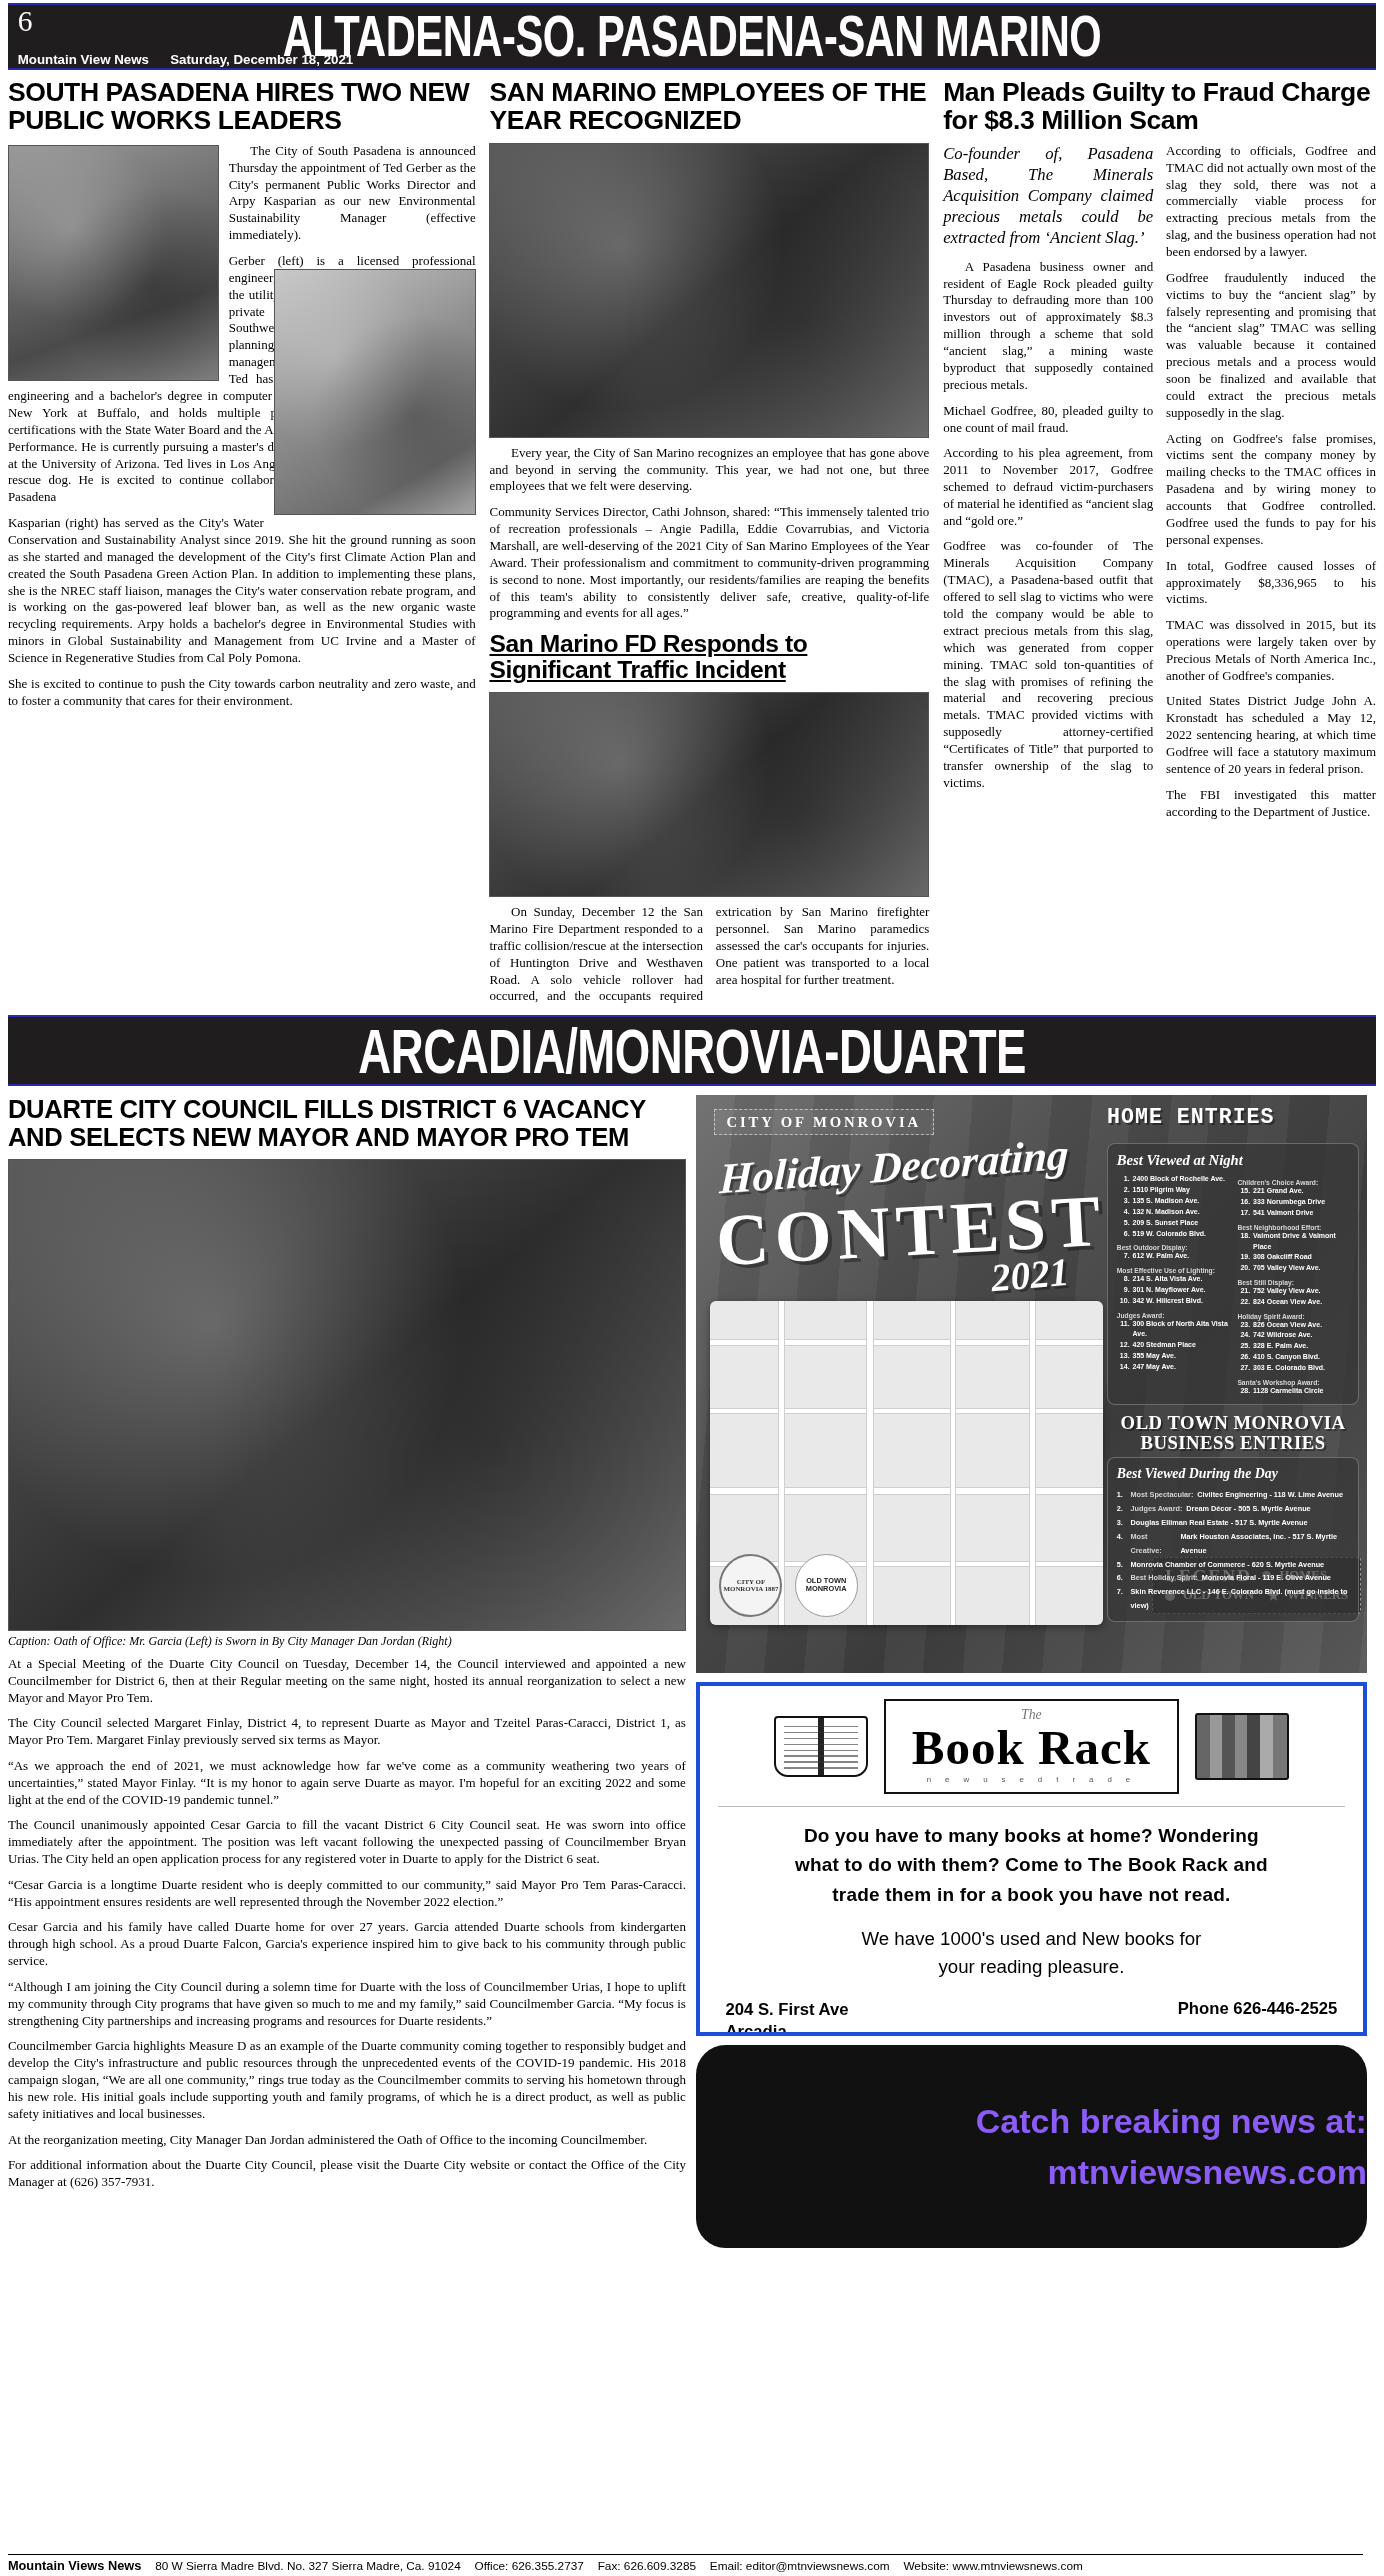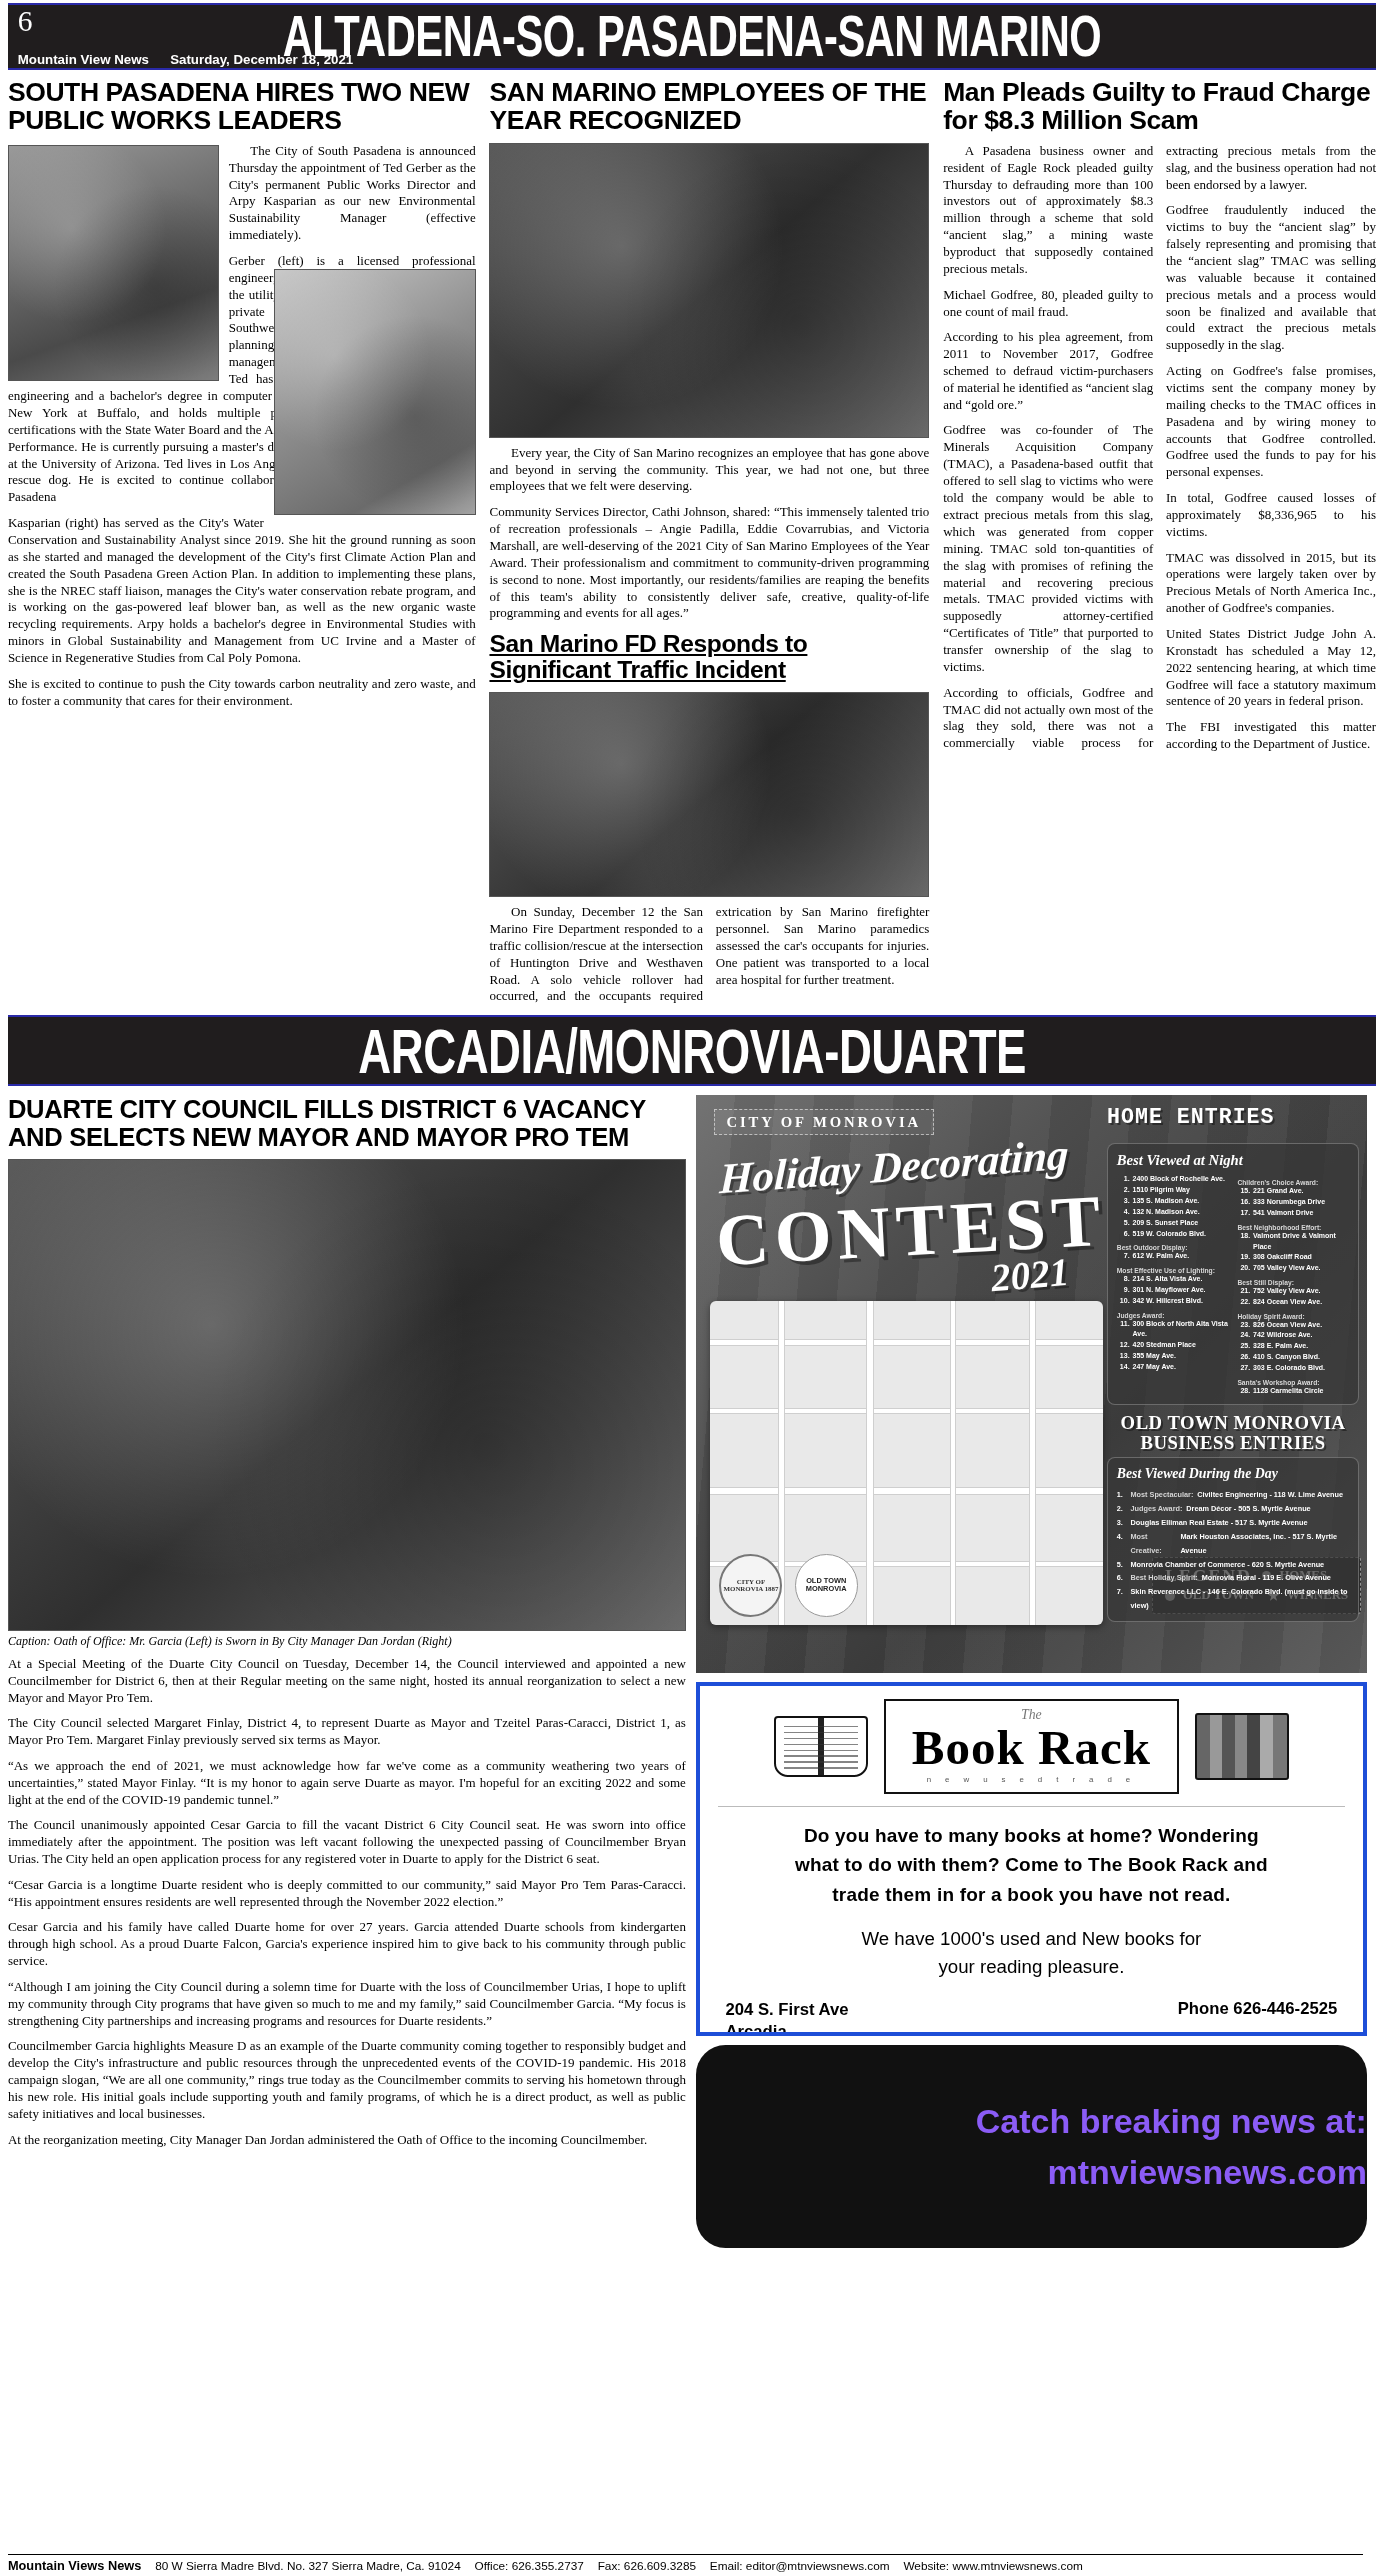--- a/index.html
+++ b/index.html
@@ -352,20 +352,21 @@
       <h2 class="hl small" style="margin-top:3.9px;text-decoration:underline;">San Marino FD Responds to Significant Traffic Incident</h2>
       <div class="photo photo-full dark" style="height:205px;"></div>
       <div class="bt twocol" style="margin-top:6.9px;">
         <p class="ind">On Sunday, December 12 the San Marino Fire Department responded to a traffic collision/rescue at the intersection of Huntington Drive and Westhaven Road. A solo vehicle rollover had occurred, and the occupants required extrication by San Marino firefighter personnel. San Marino paramedics assessed the car's occupants for injuries. One patient was transported to a local area hospital for further treatment.</p>
       </div>
     </div>
 
     <div class="col col-c">
       <h2 class="hl">Man Pleads Guilty to Fraud Charge for $8.3 Million Scam</h2>
       <div class="twocol">
+        <div class="pullquote">Co-founder of, Pasadena Based, The Minerals Acquisition Company claimed precious metals could be extracted from ‘Ancient Slag.’</div>
         <div class="bt">
           <p class="ind">A Pasadena business owner and resident of Eagle Rock pleaded guilty Thursday to defrauding more than 100 investors out of approximately $8.3 million through a scheme that sold “ancient slag,” a mining waste byproduct that supposedly contained precious metals.</p>
           <p>Michael Godfree, 80, pleaded guilty to one count of mail fraud.</p>
           <p>According to his plea agreement, from 2011 to November 2017, Godfree schemed to defraud victim-purchasers of material he identified as “ancient slag and “gold ore.”</p>
           <p>Godfree was co-founder of The Minerals Acquisition Company (TMAC), a Pasadena-based outfit that offered to sell slag to victims who were told the company would be able to extract precious metals from this slag, which was generated from copper mining. TMAC sold ton-quantities of the slag with promises of refining the material and recovering precious metals. TMAC provided victims with supposedly attorney-certified “Certificates of Title” that purported to transfer ownership of the slag to victims.</p>
           <p>According to officials, Godfree and TMAC did not actually own most of the slag they sold, there was not a commercially viable process for extracting precious metals from the slag, and the business operation had not been endorsed by a lawyer.</p>
           <p>Godfree fraudulently induced the victims to buy the “ancient slag” by falsely representing and promising that the “ancient slag” TMAC was selling was valuable because it contained precious metals and a process would soon be finalized and available that could extract the precious metals supposedly in the slag.</p>
           <p>Acting on Godfree's false promises, victims sent the company money by mailing checks to the TMAC offices in Pasadena and by wiring money to accounts that Godfree controlled. Godfree used the funds to pay for his personal expenses.</p>
           <p>In total, Godfree caused losses of approximately $8,336,965 to his victims.</p>
           <p>TMAC was dissolved in 2015, but its operations were largely taken over by Precious Metals of North America Inc., another of Godfree's companies.</p>
@@ -389,20 +390,21 @@
       <div class="bt-d">
         <p>At a Special Meeting of the Duarte City Council on Tuesday, December 14, the Council interviewed and appointed a new Councilmember for District 6, then at their Regular meeting on the same night, hosted its annual reorganization to select a new Mayor and Mayor Pro Tem.</p>
         <p>The City Council selected Margaret Finlay, District 4, to represent Duarte as Mayor and Tzeitel Paras-Caracci, District 1, as Mayor Pro Tem. Margaret Finlay previously served six terms as Mayor.</p>
         <p>“As we approach the end of 2021, we must acknowledge how far we've come as a community weathering two years of uncertainties,” stated Mayor Finlay. “It is my honor to again serve Duarte as mayor. I'm hopeful for an exciting 2022 and some light at the end of the COVID-19 pandemic tunnel.”</p>
         <p>The Council unanimously appointed Cesar Garcia to fill the vacant District 6 City Council seat. He was sworn into office immediately after the appointment. The position was left vacant following the unexpected passing of Councilmember Bryan Urias. The City held an open application process for any registered voter in Duarte to apply for the District 6 seat.</p>
         <p>“Cesar Garcia is a longtime Duarte resident who is deeply committed to our community,” said Mayor Pro Tem Paras-Caracci. “His appointment ensures residents are well represented through the November 2022 election.”</p>
         <p>Cesar Garcia and his family have called Duarte home for over 27 years. Garcia attended Duarte schools from kindergarten through high school. As a proud Duarte Falcon, Garcia's experience inspired him to give back to his community through public service.</p>
         <p>“Although I am joining the City Council during a solemn time for Duarte with the loss of Councilmember Urias, I hope to uplift my community through City programs that have given so much to me and my family,” said Councilmember Garcia. “My focus is strengthening City partnerships and increasing programs and resources for Duarte residents.”</p>
         <p>Councilmember Garcia highlights Measure D as an example of the Duarte community coming together to responsibly budget and develop the City's infrastructure and public resources through the unprecedented events of the COVID-19 pandemic. His 2018 campaign slogan, “We are all one community,” rings true today as the Councilmember commits to serving his hometown through his new role. His initial goals include supporting youth and family programs, of which he is a direct product, as well as public safety initiatives and local businesses.</p>
         <p>At the reorganization meeting, City Manager Dan Jordan administered the Oath of Office to the incoming Councilmember.</p>
+        <p>For additional information about the Duarte City Council, please visit the Duarte City website or contact the Office of the City Manager at (626) 357-7931.</p>
       </div>
     </div>
 
     <div class="bot-right">
 
       <div class="monrovia-ad">
         <div class="cityof">CITY OF MONROVIA</div>
         <div class="holiday">Holiday Decorating</div>
         <div class="contest">CONTEST</div>
         <div class="contest-year">2021</div>

